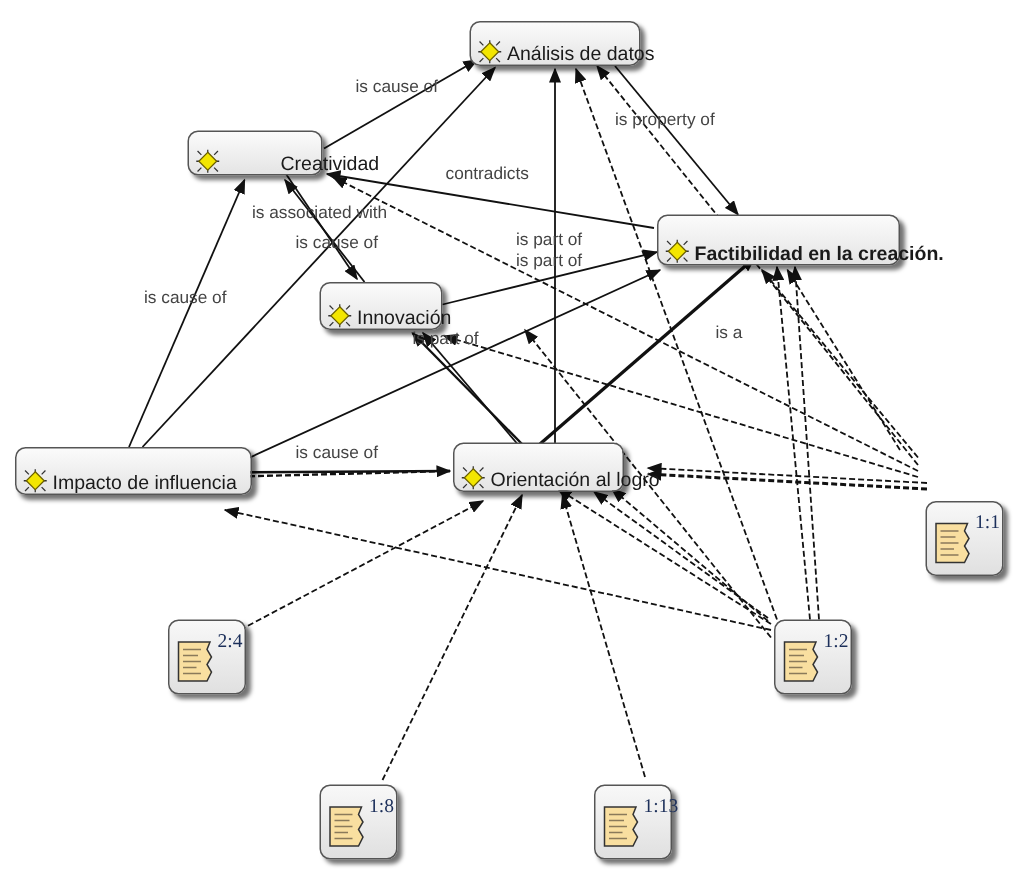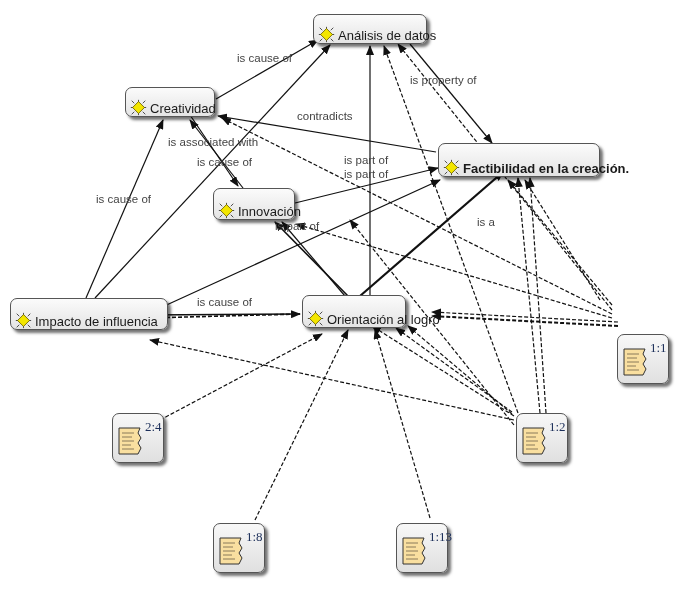--- a/index.html
+++ b/index.html
@@ -68,21 +68,21 @@
 
 <div class="node" style="left:313px;top:14px;width:114px;height:30px;">
   <svg class="code-icon" viewBox="0 0 20 20">
       <g stroke="#333" stroke-width="1" fill="none">
         <path d="M2 2l3 3M18 2l-3 3M2 18l3-3M18 18l-3-3M1 10h3M16 10h3M10 1v3M10 16v3"></path>
       </g>
       <path d="M10 3 L17 10 L10 17 L3 10 z" fill="#f3e600" stroke="#6b6000" stroke-width="1"></path>
     </svg>
   <span>Análisis de datos</span>
 </div>
-<div class="node" style="left:125px;top:87px;width:90px;height:30px;">
+<div class="node" style="left:125px;top:87px;width:90px;height:30px;gap:37px;">
   <svg class="code-icon" viewBox="0 0 20 20">
       <g stroke="#333" stroke-width="1" fill="none">
         <path d="M2 2l3 3M18 2l-3 3M2 18l3-3M18 18l-3-3M1 10h3M16 10h3M10 1v3M10 16v3"></path>
       </g>
       <path d="M10 3 L17 10 L10 17 L3 10 z" fill="#f3e600" stroke="#6b6000" stroke-width="1"></path>
     </svg>
   <span>Creatividad</span>
 </div>
 <div class="node" style="left:438px;top:143px;width:162px;height:34px;font-weight:bold;">
   <svg class="code-icon" viewBox="0 0 20 20">
@@ -104,21 +104,21 @@
 </div>
 <div class="node" style="left:10px;top:298px;width:158px;height:32px;">
   <svg class="code-icon" viewBox="0 0 20 20">
       <g stroke="#333" stroke-width="1" fill="none">
         <path d="M2 2l3 3M18 2l-3 3M2 18l3-3M18 18l-3-3M1 10h3M16 10h3M10 1v3M10 16v3"></path>
       </g>
       <path d="M10 3 L17 10 L10 17 L3 10 z" fill="#f3e600" stroke="#6b6000" stroke-width="1"></path>
     </svg>
   <span>Impacto de influencia</span>
 </div>
-<div class="node" style="left:302px;top:295px;width:104px;height:33px;">
+<div class="node" style="left:302px;top:295px;width:114px;height:33px;">
   <svg class="code-icon" viewBox="0 0 20 20">
       <g stroke="#333" stroke-width="1" fill="none">
         <path d="M2 2l3 3M18 2l-3 3M2 18l3-3M18 18l-3-3M1 10h3M16 10h3M10 1v3M10 16v3"></path>
       </g>
       <path d="M10 3 L17 10 L10 17 L3 10 z" fill="#f3e600" stroke="#6b6000" stroke-width="1"></path>
     </svg>
   <span>Orientación al logro</span>
 </div>
 
 <div class="doc" style="left:617px;top:300px;margin-top:34px;">

